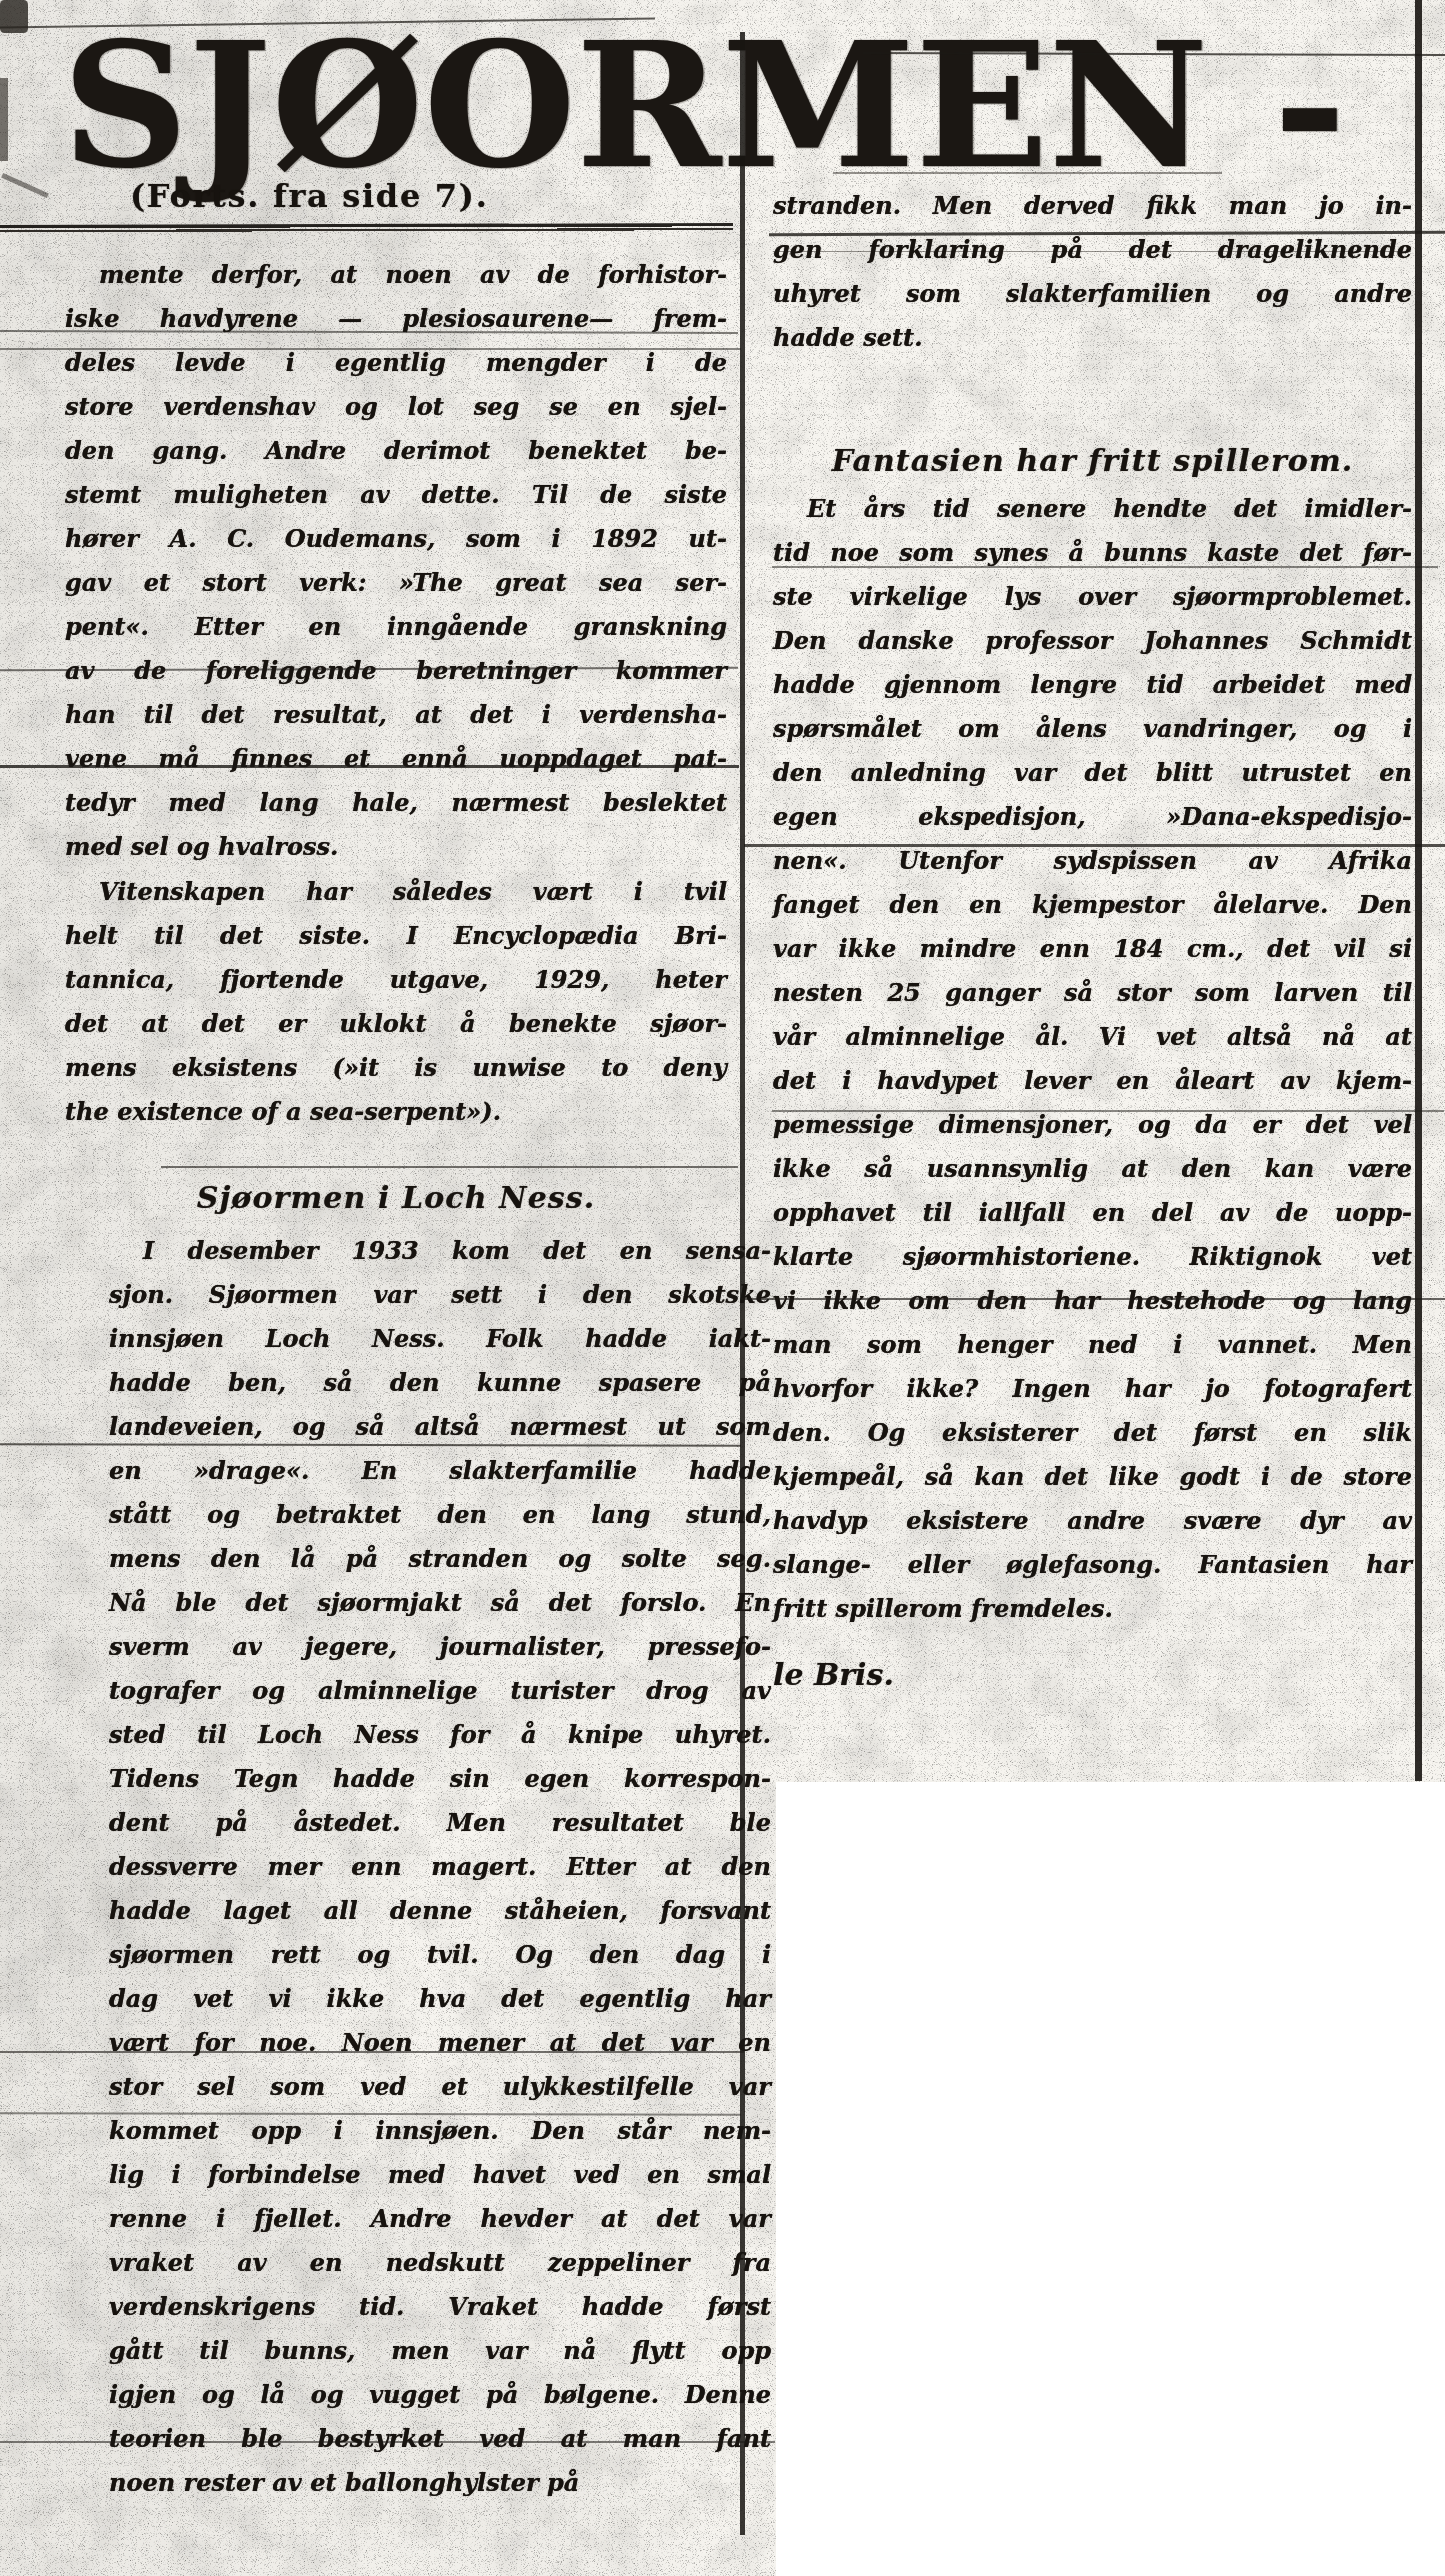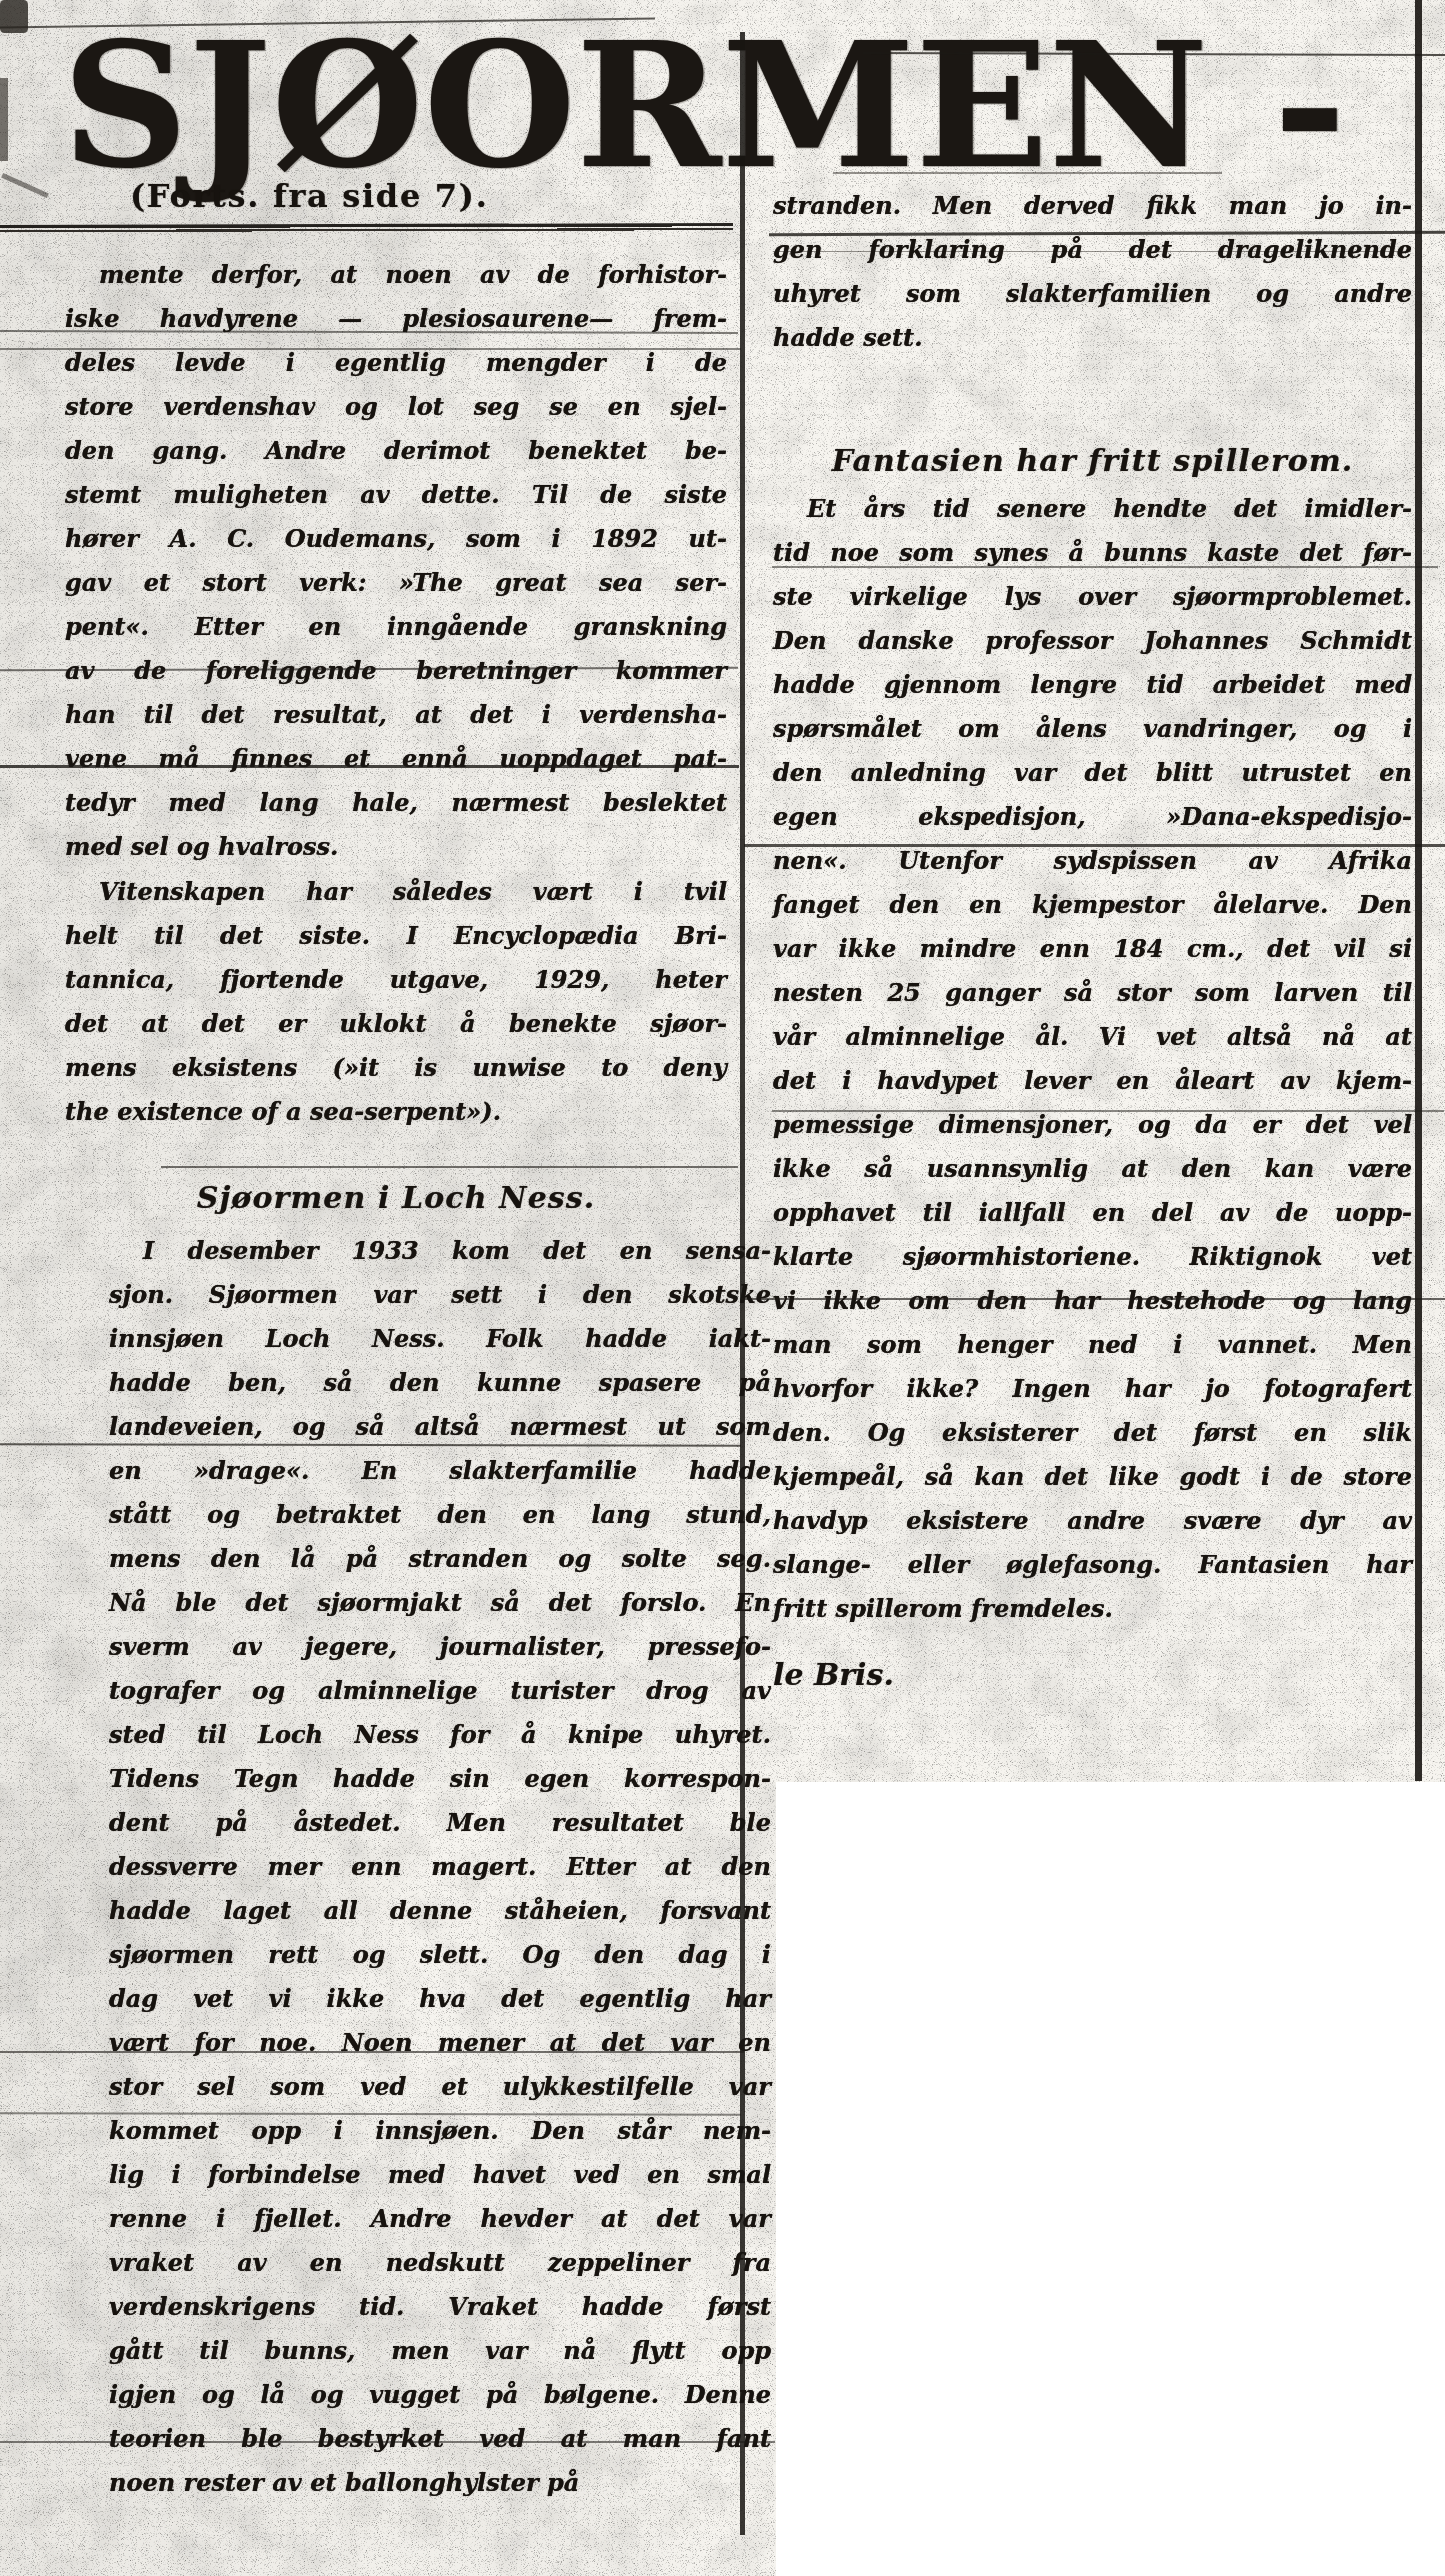--- a/index.html
+++ b/index.html
@@ -146,21 +146,21 @@
       <div class="tline">stått og betraktet den en lang stund,</div>
       <div class="tline">mens den lå på stranden og solte seg.</div>
       <div class="tline">Nå ble det sjøormjakt så det forslo. En</div>
       <div class="tline">sverm av jegere, journalister, pressefo-</div>
       <div class="tline">tografer og alminnelige turister drog av</div>
       <div class="tline">sted til Loch Ness for å knipe uhyret.</div>
       <div class="tline">Tidens Tegn hadde sin egen korrespon-</div>
       <div class="tline">dent på åstedet. Men resultatet ble</div>
       <div class="tline">dessverre mer enn magert. Etter at den</div>
       <div class="tline">hadde laget all denne ståheien, forsvant</div>
-      <div class="tline">sjøormen rett og slett. Og den dag i</div>
+      <div class="tline">sjøormen rett og tvil. Og den dag i</div>
       <div class="tline">dag vet vi ikke hva det egentlig har</div>
       <div class="tline">vært for noe. Noen mener at det var en</div>
       <div class="tline">stor sel som ved et ulykkestilfelle var</div>
       <div class="tline">kommet opp i innsjøen. Den står nem-</div>
       <div class="tline">lig i forbindelse med havet ved en smal</div>
       <div class="tline">renne i fjellet. Andre hevder at det var</div>
       <div class="tline">vraket av en nedskutt zeppeliner fra</div>
       <div class="tline">verdenskrigens tid. Vraket hadde først</div>
       <div class="tline">gått til bunns, men var nå flytt opp</div>
       <div class="tline">igjen og lå og vugget på bølgene. Denne</div>

